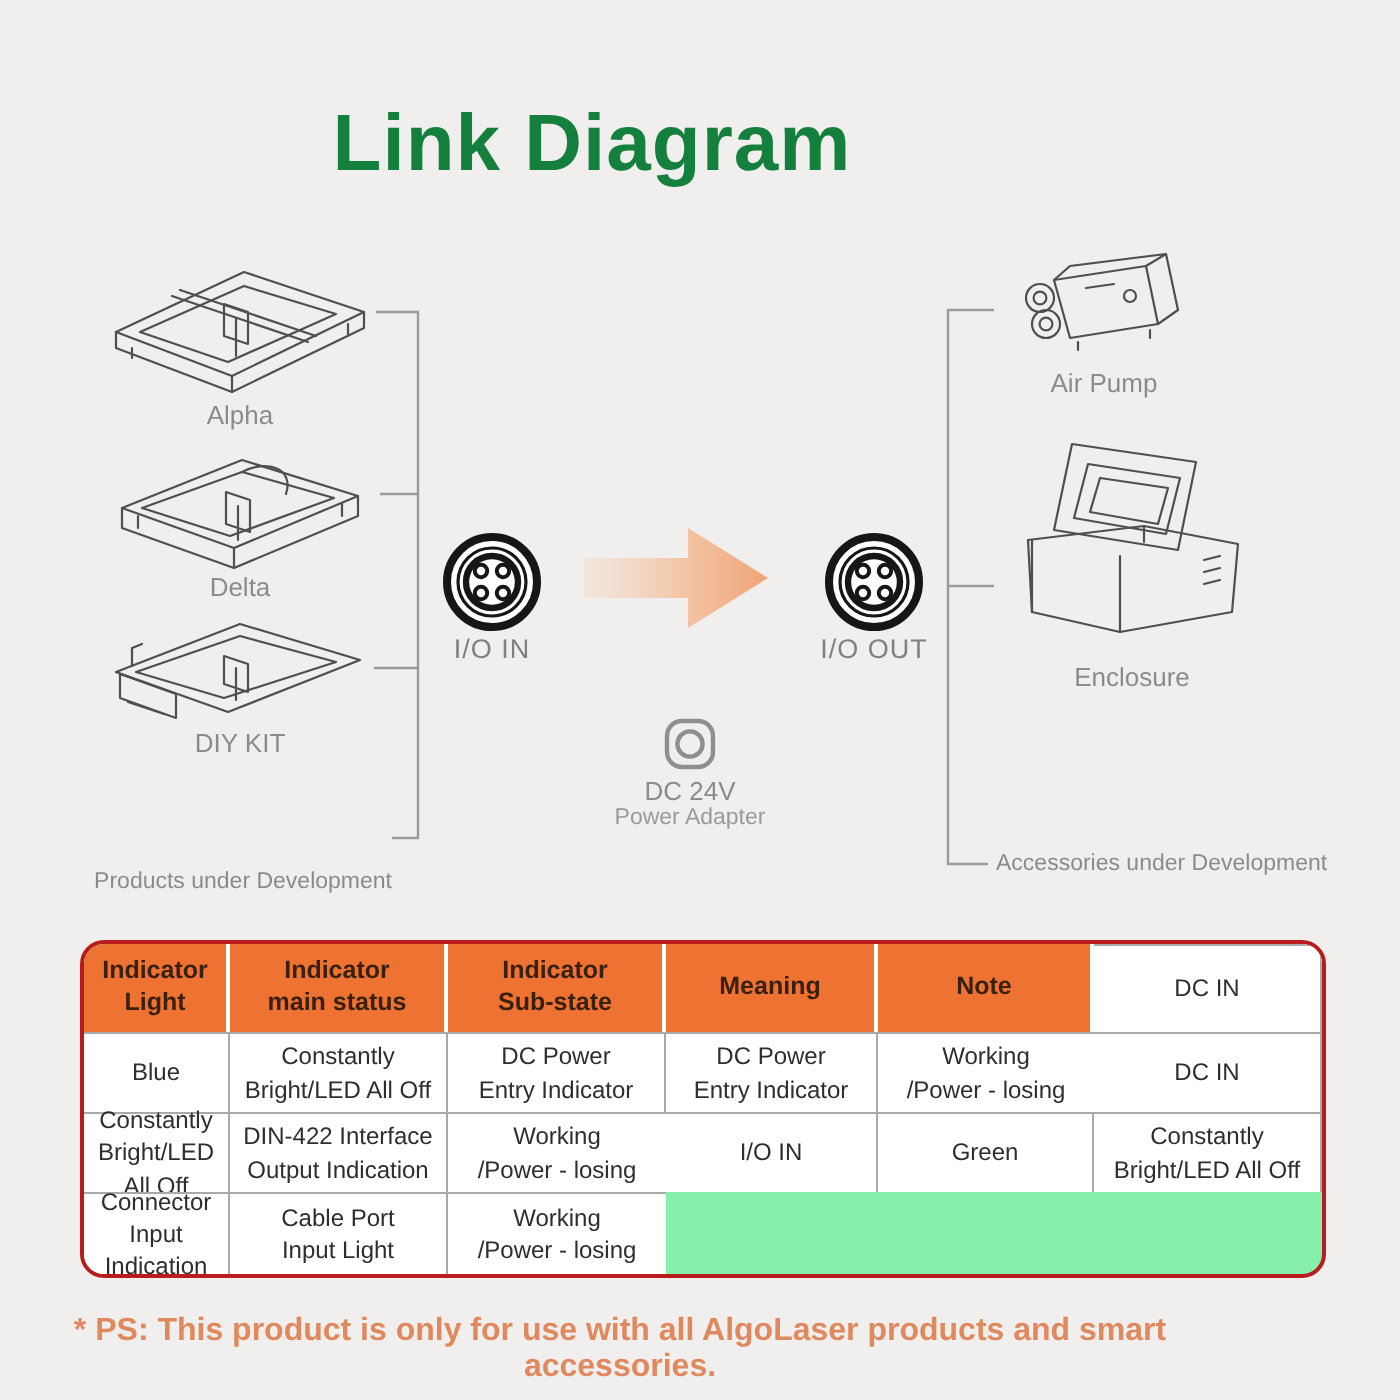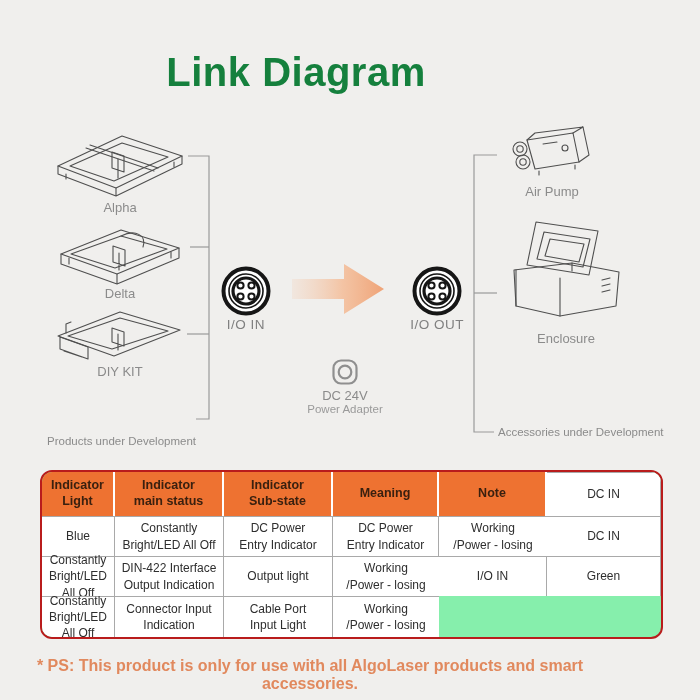--- a/index.html
+++ b/index.html
@@ -174,21 +174,20 @@
     <div class="lt-cell">DC Power
 Entry Indicator</div>
     <div class="lt-cell last-col">Working
 /Power - losing</div>
 
     <div class="lt-cell">DC IN</div>
     <div class="lt-cell">Constantly
 Bright/LED All Off</div>
     <div class="lt-cell">DIN-422 Interface
 Output Indication</div>
-    <div class="lt-cell">Output light</div>
     <div class="lt-cell last-col">Working
 /Power - losing</div>
 
     <div class="lt-cell">I/O IN</div>
     <div class="lt-cell">Green</div>
     <div class="lt-cell">Constantly
 Bright/LED All Off</div>
     <div class="lt-cell">Connector Input
 Indication</div>
     <div class="lt-cell">Cable Port

